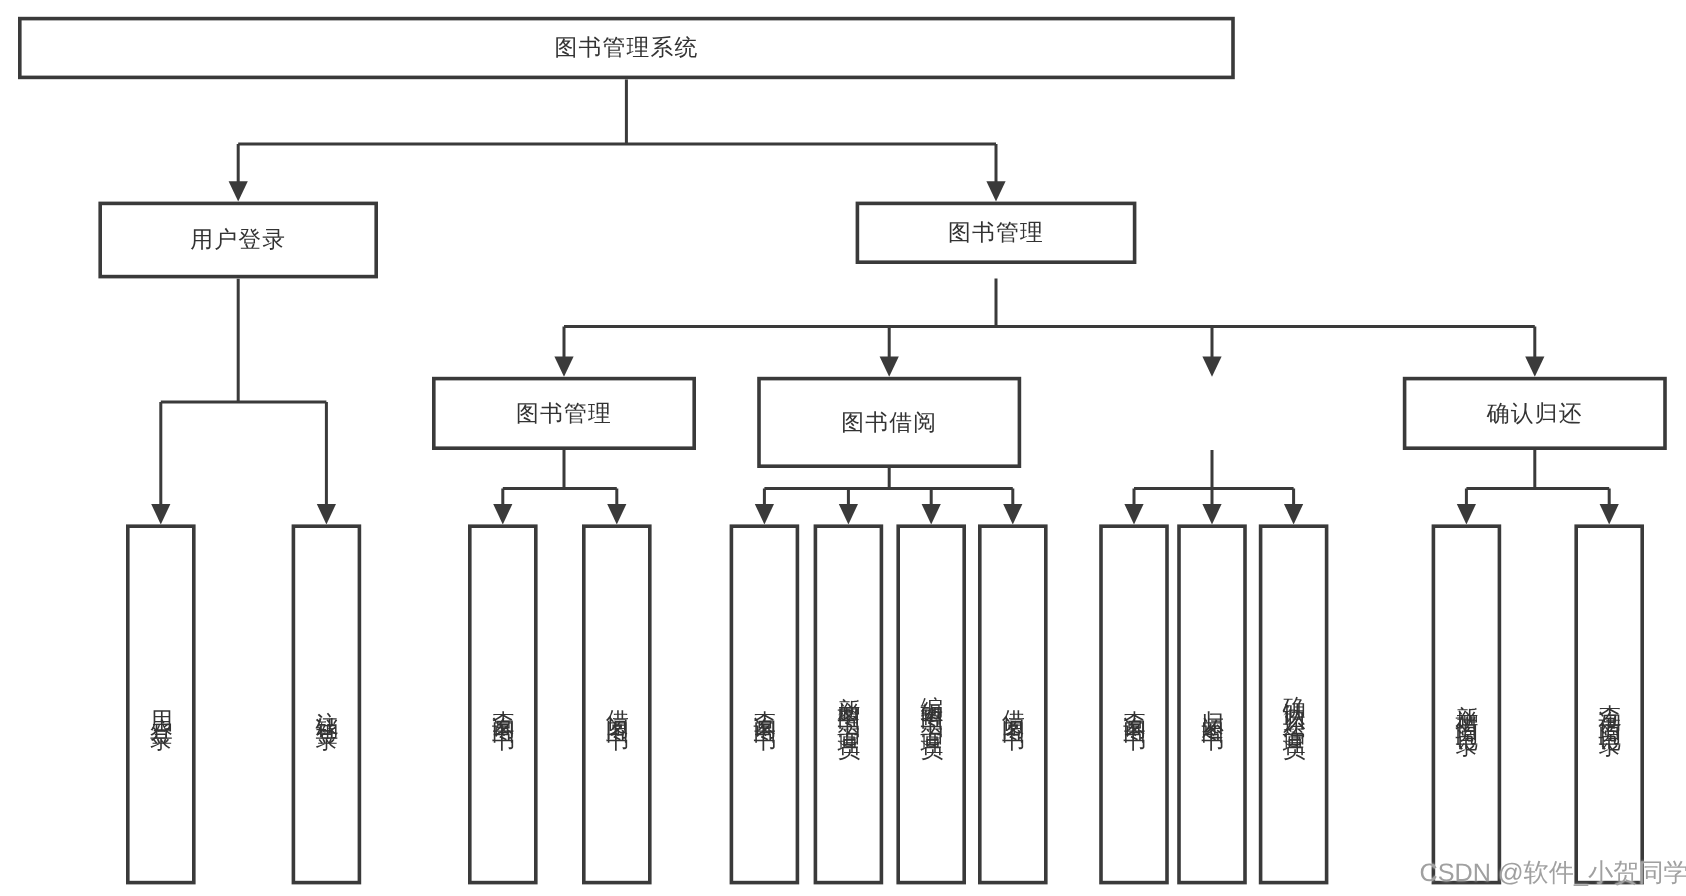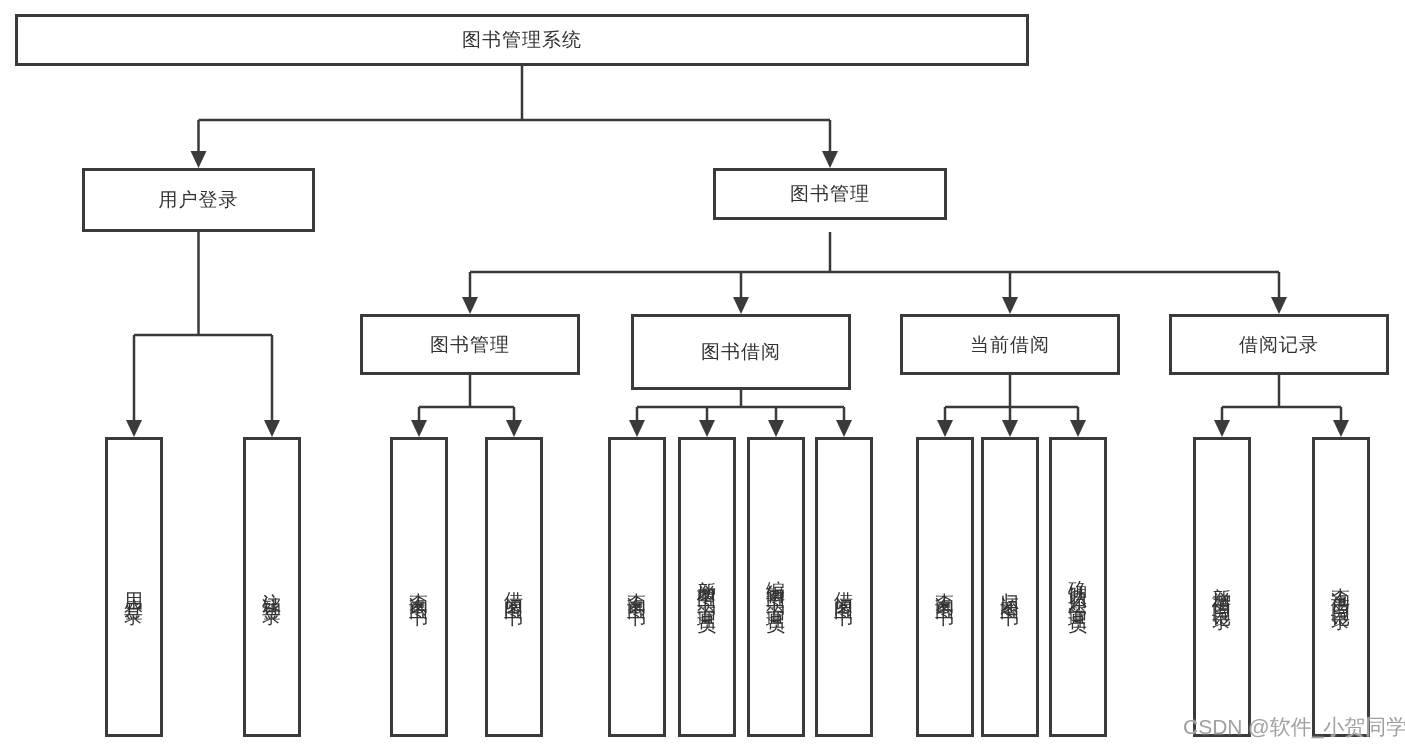--- a/index.html
+++ b/index.html
@@ -110,25 +110,22 @@
   <div class="box h" style="left:713px;top:168px;width:234px;height:52px">
     <span>图书管理</span>
   </div>
 
   <div class="box h" style="left:360px;top:314px;width:220px;height:61px">
     <span>图书管理</span>
   </div>
   <div class="box h" style="left:631px;top:314px;width:220px;height:76px">
     <span>图书借阅</span>
   </div>
-  <div class="box h" style="left:900px;top:314px;width:220px;height:61px">
-    <span>当前借阅</span>
-  </div>
   <div class="box h" style="left:1169px;top:314px;width:220px;height:61px">
-    <span>借阅记录</span>
+    <span>确认归还</span>
   </div>
 
   <div class="box v" style="left:105px;top:437px;width:58px;height:300px">
     <span>用户登录</span>
   </div>
   <div class="box v" style="left:243px;top:437px;width:58px;height:300px">
     <span>注销登录</span>
   </div>
 
   <div class="box v" style="left:390px;top:437px;width:58px;height:300px">

